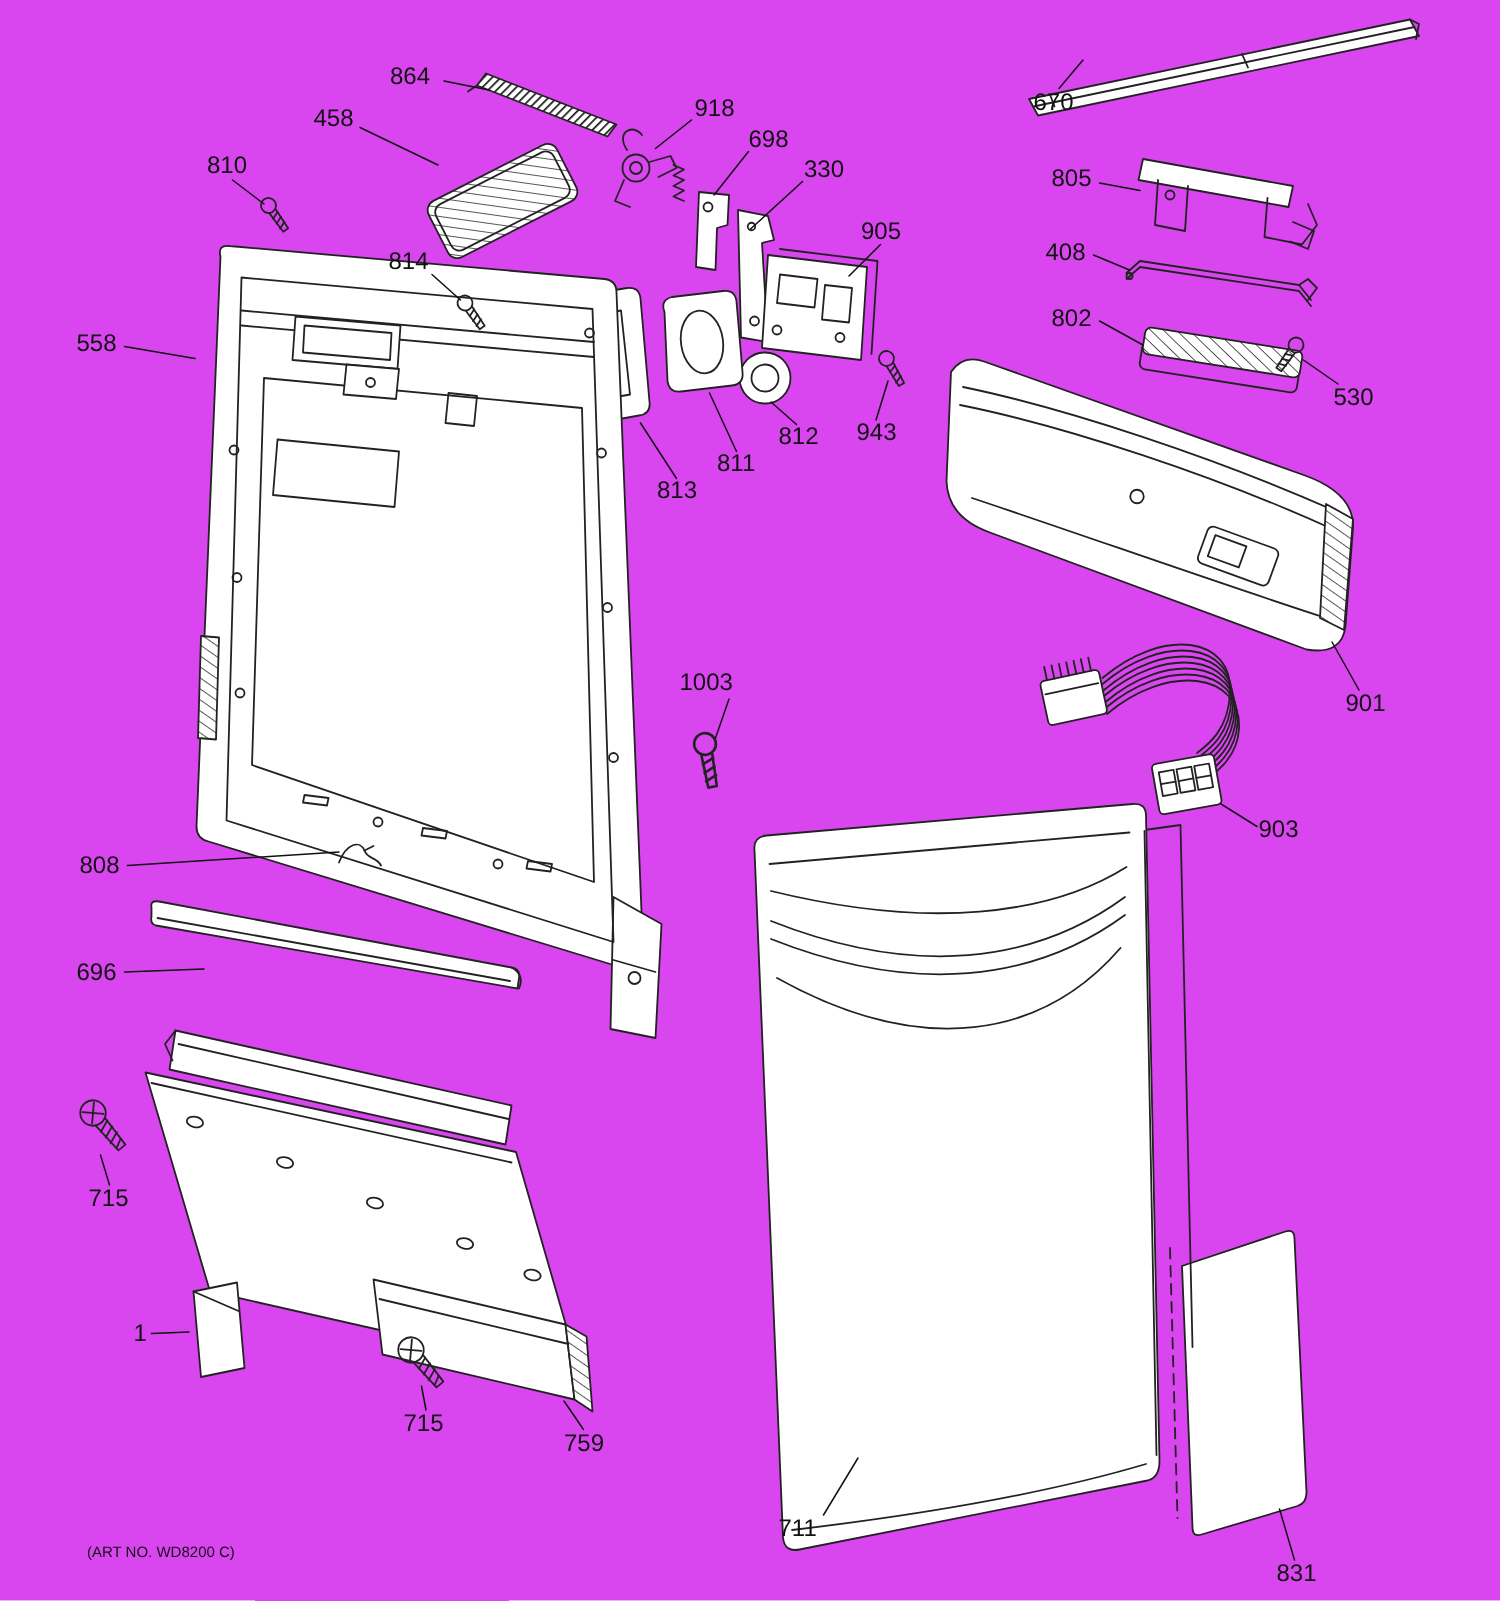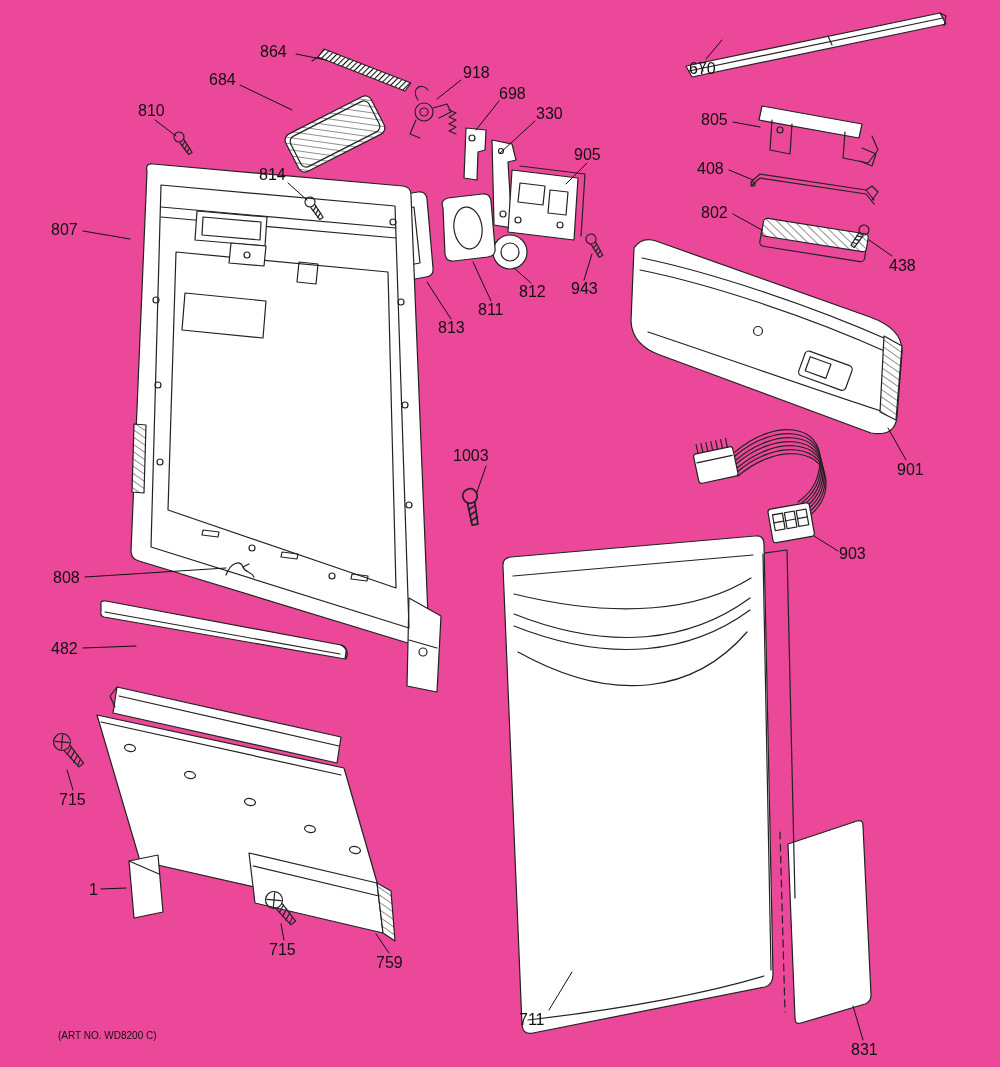--- a/index.html
+++ b/index.html
@@ -1,17 +1,17 @@
 <!DOCTYPE html>
 <html><head>
 <meta charset="utf-8">
 <style>
   html,body{margin:0;padding:0;background:#fff;}
   .stage{
-    position:relative;width:1000px;height:1067px;background:#ec4899;
+    position:relative;width:1000px;height:1067px;background:#d946ef;
     font-family:"Liberation Sans", sans-serif;overflow:hidden;
   }
   .stage svg{position:absolute;left:0;top:0;}
   .plabel{
     position:absolute;font-size:16px;color:#111;line-height:1;
     white-space:nowrap;user-select:none;
   }
   .artno{
     position:absolute;font-size:10px;color:#111;line-height:1;white-space:nowrap;
   }
@@ -301,42 +301,42 @@
     <line x1="73" y1="790" x2="67" y2="770"></line>
     <line x1="101" y1="889" x2="126" y2="888"></line>
     <line x1="284" y1="940" x2="281" y2="924"></line>
     <line x1="389" y1="953" x2="376" y2="934"></line>
     <line x1="549" y1="1010" x2="572" y2="972"></line>
     <line x1="863" y1="1040" x2="853" y2="1006"></line>
   </g>
 </svg>
 
 <div class="plabel" style="left:260px;top:44px">864</div>
-<div class="plabel" style="left:209px;top:72px">684</div>
+<div class="plabel" style="left:209px;top:72px">458</div>
 <div class="plabel" style="left:138px;top:103px">810</div>
 <div class="plabel" style="left:463px;top:65px">918</div>
 <div class="plabel" style="left:499px;top:86px">698</div>
 <div class="plabel" style="left:536px;top:106px">330</div>
 <div class="plabel" style="left:574px;top:147px">905</div>
 <div class="plabel" style="left:689px;top:61px">670</div>
 <div class="plabel" style="left:701px;top:112px">805</div>
 <div class="plabel" style="left:697px;top:161px">408</div>
 <div class="plabel" style="left:701px;top:205px">802</div>
-<div class="plabel" style="left:889px;top:258px">438</div>
+<div class="plabel" style="left:889px;top:258px">530</div>
 <div class="plabel" style="left:259px;top:167px">814</div>
-<div class="plabel" style="left:51px;top:222px">807</div>
+<div class="plabel" style="left:51px;top:222px">558</div>
 <div class="plabel" style="left:519px;top:284px">812</div>
 <div class="plabel" style="left:571px;top:281px">943</div>
 <div class="plabel" style="left:478px;top:302px">811</div>
 <div class="plabel" style="left:438px;top:320px">813</div>
 <div class="plabel" style="left:897px;top:462px">901</div>
 <div class="plabel" style="left:453px;top:448px">1003</div>
 <div class="plabel" style="left:839px;top:546px">903</div>
 <div class="plabel" style="left:53px;top:570px">808</div>
-<div class="plabel" style="left:51px;top:641px">482</div>
+<div class="plabel" style="left:51px;top:641px">696</div>
 <div class="plabel" style="left:59px;top:792px">715</div>
 <div class="plabel" style="left:89px;top:882px">1</div>
 <div class="plabel" style="left:269px;top:942px">715</div>
 <div class="plabel" style="left:376px;top:955px">759</div>
 <div class="plabel" style="left:519px;top:1012px">711</div>
 <div class="plabel" style="left:851px;top:1042px">831</div>
 
 <div class="artno" style="left:58px;top:1031px">(ART NO. WD8200 C)</div>
 
 </div>

